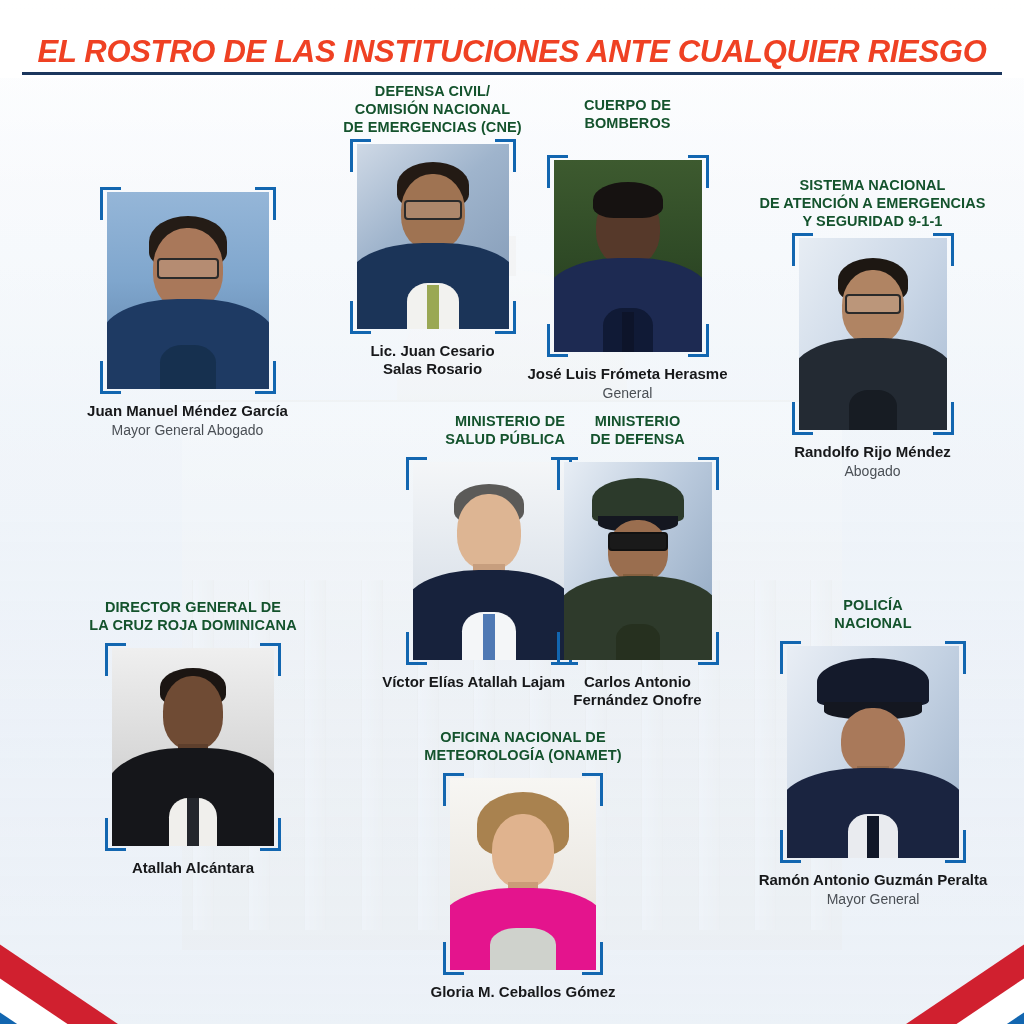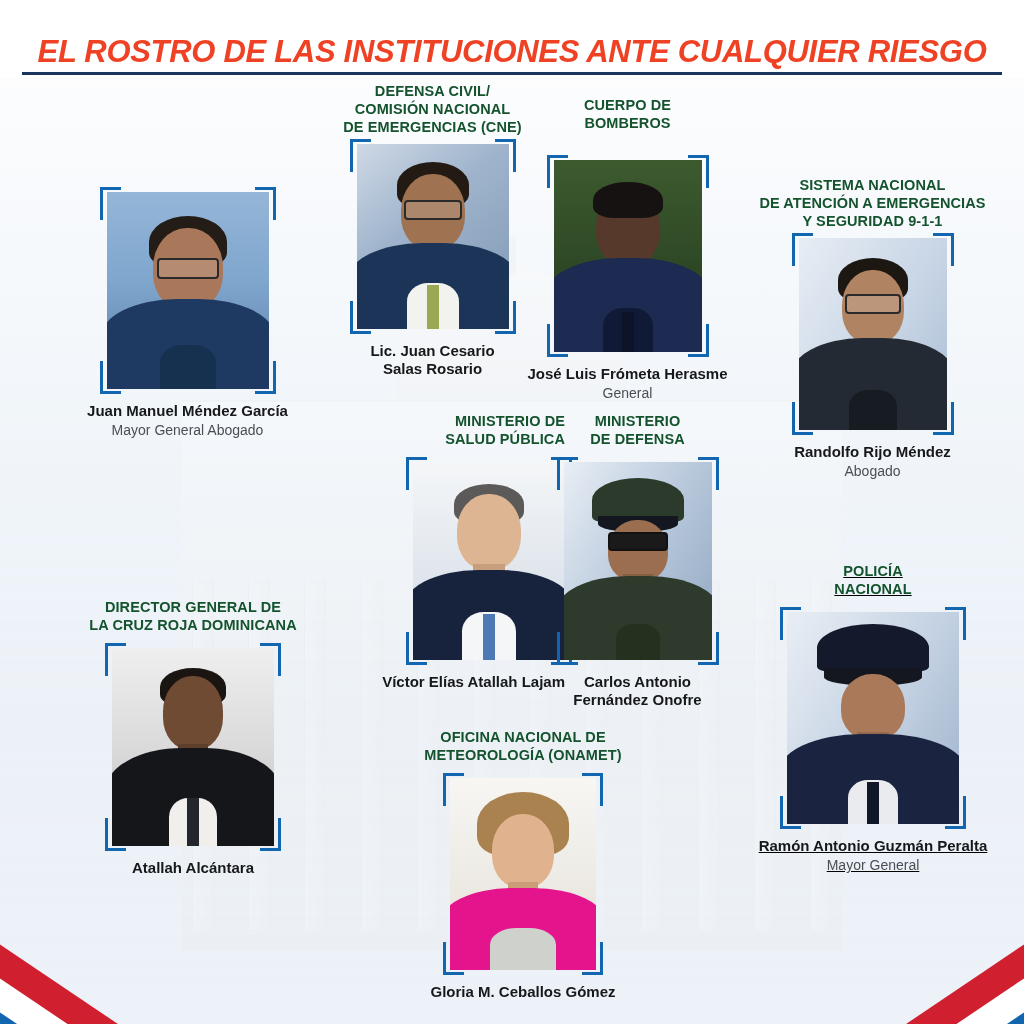--- a/index.html
+++ b/index.html
@@ -465,21 +465,21 @@
           <div class="shirt" style="width:48px;height:48px;background:#f0efec"></div>
           <div class="tie" style="height:48px;background:#23262c"></div>
         </div>
       </div>
       <span class="brk tl"></span><span class="brk tr"></span><span class="brk bl"></span><span class="brk br"></span>
     </div>
     <div class="pname">Atallah Alcántara</div>
     <div class="prank"></div>
   </div>
 
-  <div class="person" style="left:728px; top:562px; width:290px;text-decoration:underline;">
+  <div class="person" style="left:728px; top:596px; width:290px;">
     <div class="inst">
       <div>POLICÍA</div>
       <div>NACIONAL</div>
     </div>
     <div class="frame-wrap" style="margin-top:6px;">
       <div class="frame" style="width:172px;height:212px;">
         <div class="ph">
           <div class="sky" style="background:linear-gradient(120deg,#e9eef5 0%,#c3d1e2 55%,#9fb3cb 100%)"></div>
           <div class="cap" style="top:12px;width:112px;height:48px;background:#141a2b"></div>
           <div class="visor" style="top:56px;width:98px;height:18px;"></div>

